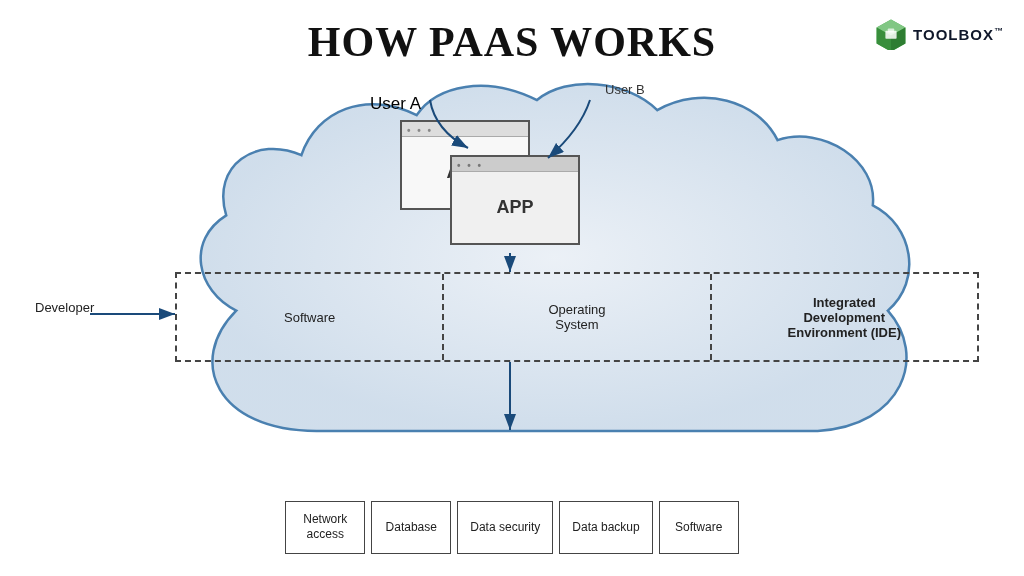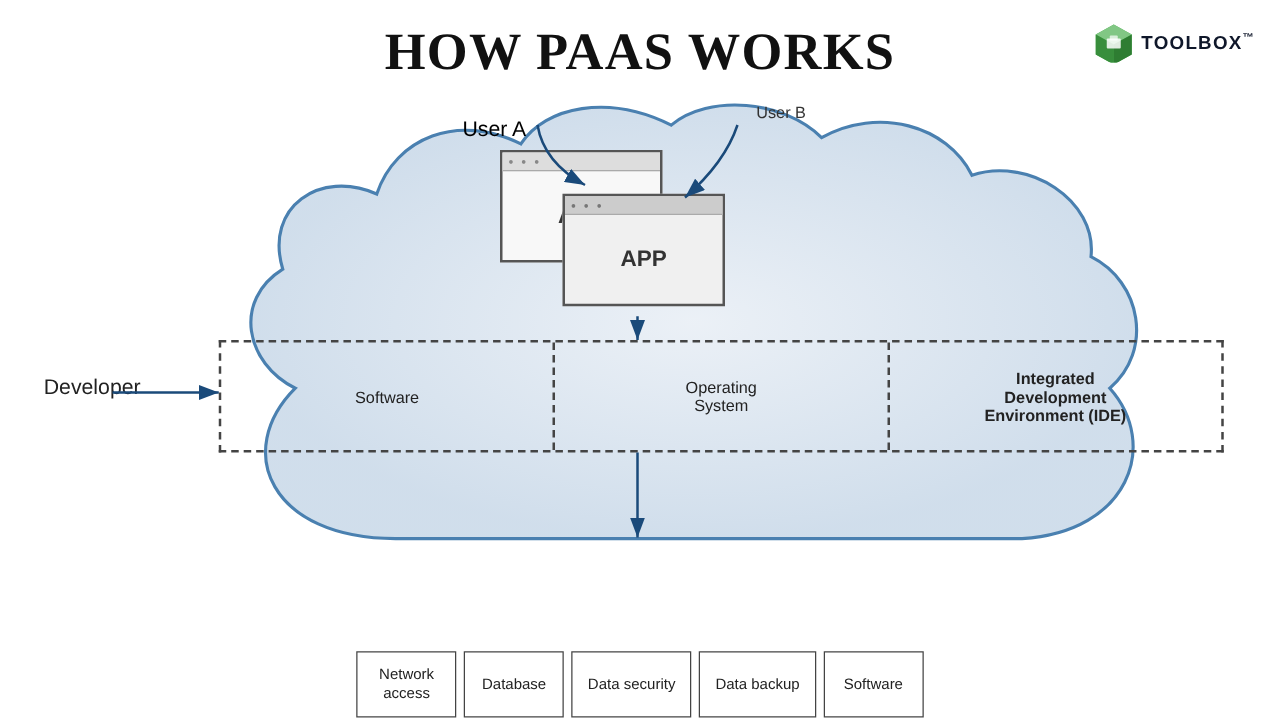--- a/index.html
+++ b/index.html
@@ -179,28 +179,28 @@
     .middle-item:last-child {
       border-right: none;
       font-weight: bold;
     }
 
     
     .developer-label {
       position: absolute;
       top: 300px;
       left: 35px;
-      font-size: 17px;
+      font-size: 13px;
       color: #222;
     }
 
     
     .bottom-layer {
       position: absolute;
-      bottom: 2px;
+      bottom: 22px;
       left: 0; right: 0;
       display: flex;
       justify-content: center;
       gap: 6px;
     }
     .bottom-box {
       border: 1.5px solid #444;
       background: #fff;
       padding: 10px 12px;
       font-size: 12px;

